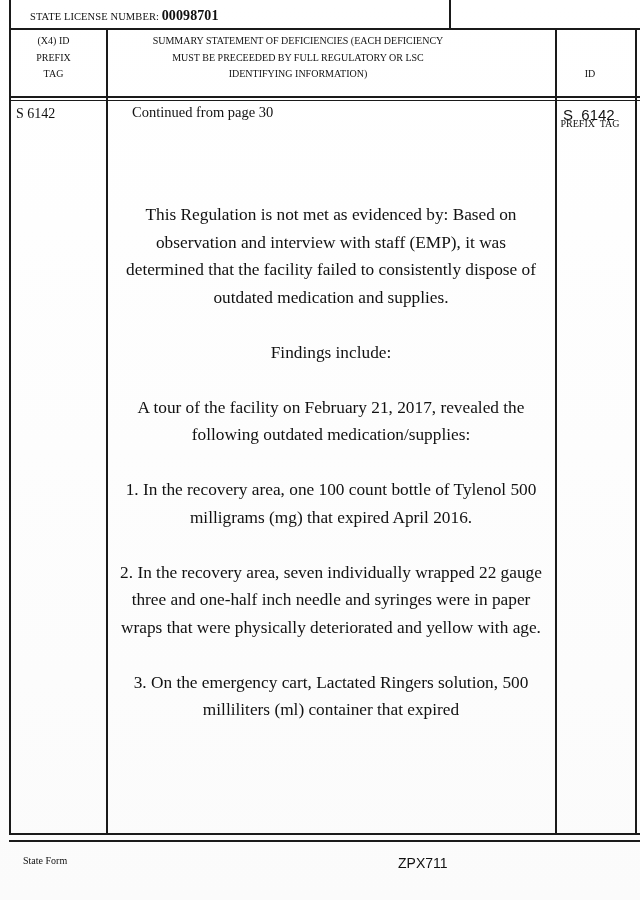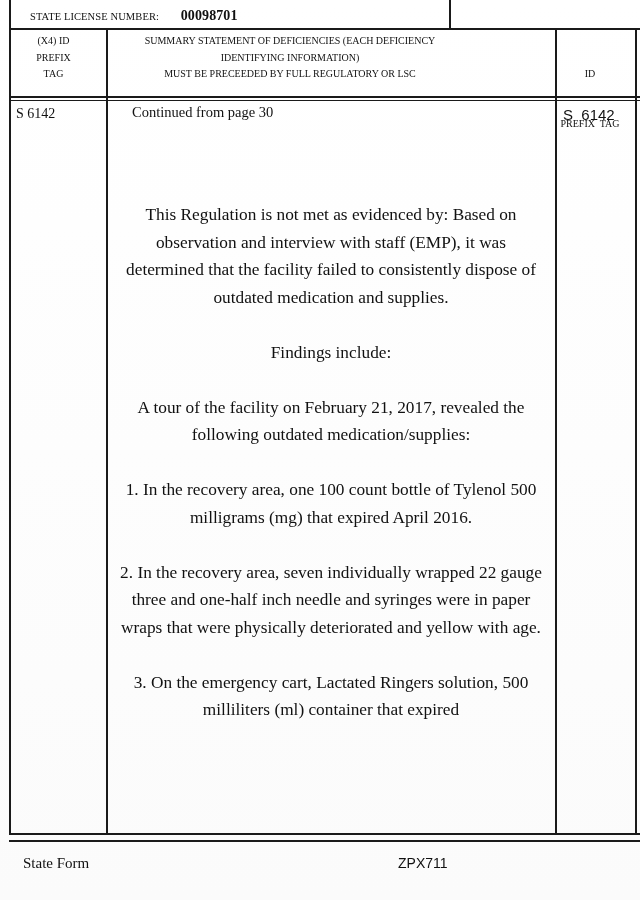--- a/index.html
+++ b/index.html
@@ -1,27 +1,27 @@
 <!DOCTYPE html>
 <html><head>
 <meta charset="utf-8">
 <style>
   html, body { margin:0; padding:0; }
   body { width:640px; height:900px; background:#fff; position:relative; overflow:hidden; color:#111; font-family:"Liberation Serif","DejaVu Serif",serif; }
   .page { position:absolute; left:0; top:0; width:640px; height:900px; background:linear-gradient(#fff, #fbfbfb); }
   .ln { position:absolute; background:#1a1a1a; }
   .lic { position:absolute; left:30px; top:8px; font-size:10.5px; letter-spacing:0.1px; white-space:nowrap; }
-  .lic .num { font-size:14px; font-weight:bold; margin-left:19px; }
+  .lic .num { font-size:14px; font-weight:bold; margin-left:0; }
   .hdr { position:absolute; font-size:10px; text-align:center; line-height:16.5px; text-transform:uppercase; }
   .tag { position:absolute; font-size:14px; white-space:nowrap; }
   .tag.sans { font-family:"Liberation Sans","DejaVu Sans",sans-serif; font-size:15px; }
   .cont { position:absolute; left:132px; top:104px; font-size:14.5px; }
   .body { position:absolute; left:116px; top:201px; width:430px; font-size:17.3px; line-height:27.5px;text-align:center; }
   .body p { margin:0 0 27.5px 0; }
-  .foot-l { position:absolute; left:23px; top:855px; font-size:15px; }
+  .foot-l { position:absolute; left:23px; top:855px; font-size:10px; }
   .foot-c { position:absolute; left:398px; top:855px; font-size:14px; font-family:Liberation Sans, sans-serif; }
 </style>
 </head>
 <body>
 
 <div class="page">
 
   <div class="ln" style="left:9px;top:0;width:2px;height:30px;"></div>
   <div class="ln" style="left:449px;top:0;width:2px;height:29px;"></div>
   <div class="ln" style="left:9px;top:28px;width:631px;height:2px;"></div>
@@ -38,24 +38,24 @@
   <div class="ln" style="left:9px;top:96px;width:631px;height:1.5px;"></div>
   <div class="ln" style="left:9px;top:99.5px;width:631px;height:1.5px;"></div>
   <div class="ln" style="left:9px;top:833px;width:631px;height:2px;"></div>
   <div class="ln" style="left:9px;top:840px;width:631px;height:2px;"></div>
 
   <div class="hdr" style="left:11px;top:33px;width:85px;">
     <div>(X4) ID</div>
     <div>PREFIX</div>
     <div>TAG</div>
   </div>
-  <div class="hdr" style="left:100px;top:33px;width:380px;">
+  <div class="hdr" style="left:108px;top:33px;width:380px;">
     <div>SUMMARY STATEMENT OF DEFICIENCIES (EACH DEFICIENCY</div>
+    <div>MUST BE PRECEEDED BY FULL REGULATORY OR LSC</div>
     <div>IDENTIFYING INFORMATION)</div>
-    <div>MUST BE PRECEEDED BY FULL REGULATORY OR LSC</div>
   </div>
   <div class="hdr" style="left:557px;top:33px;width:66px;white-space:pre;">
     <div>ID</div>
     <div>PREFIX  TAG</div>
   </div>
 
   <div class="tag" style="left:16px;top:106px;">S 6142</div>
   <div class="tag sans" style="left:563px;top:106px;white-space:pre;">S  6142</div>
   <div class="cont">Continued from page 30</div>
 

